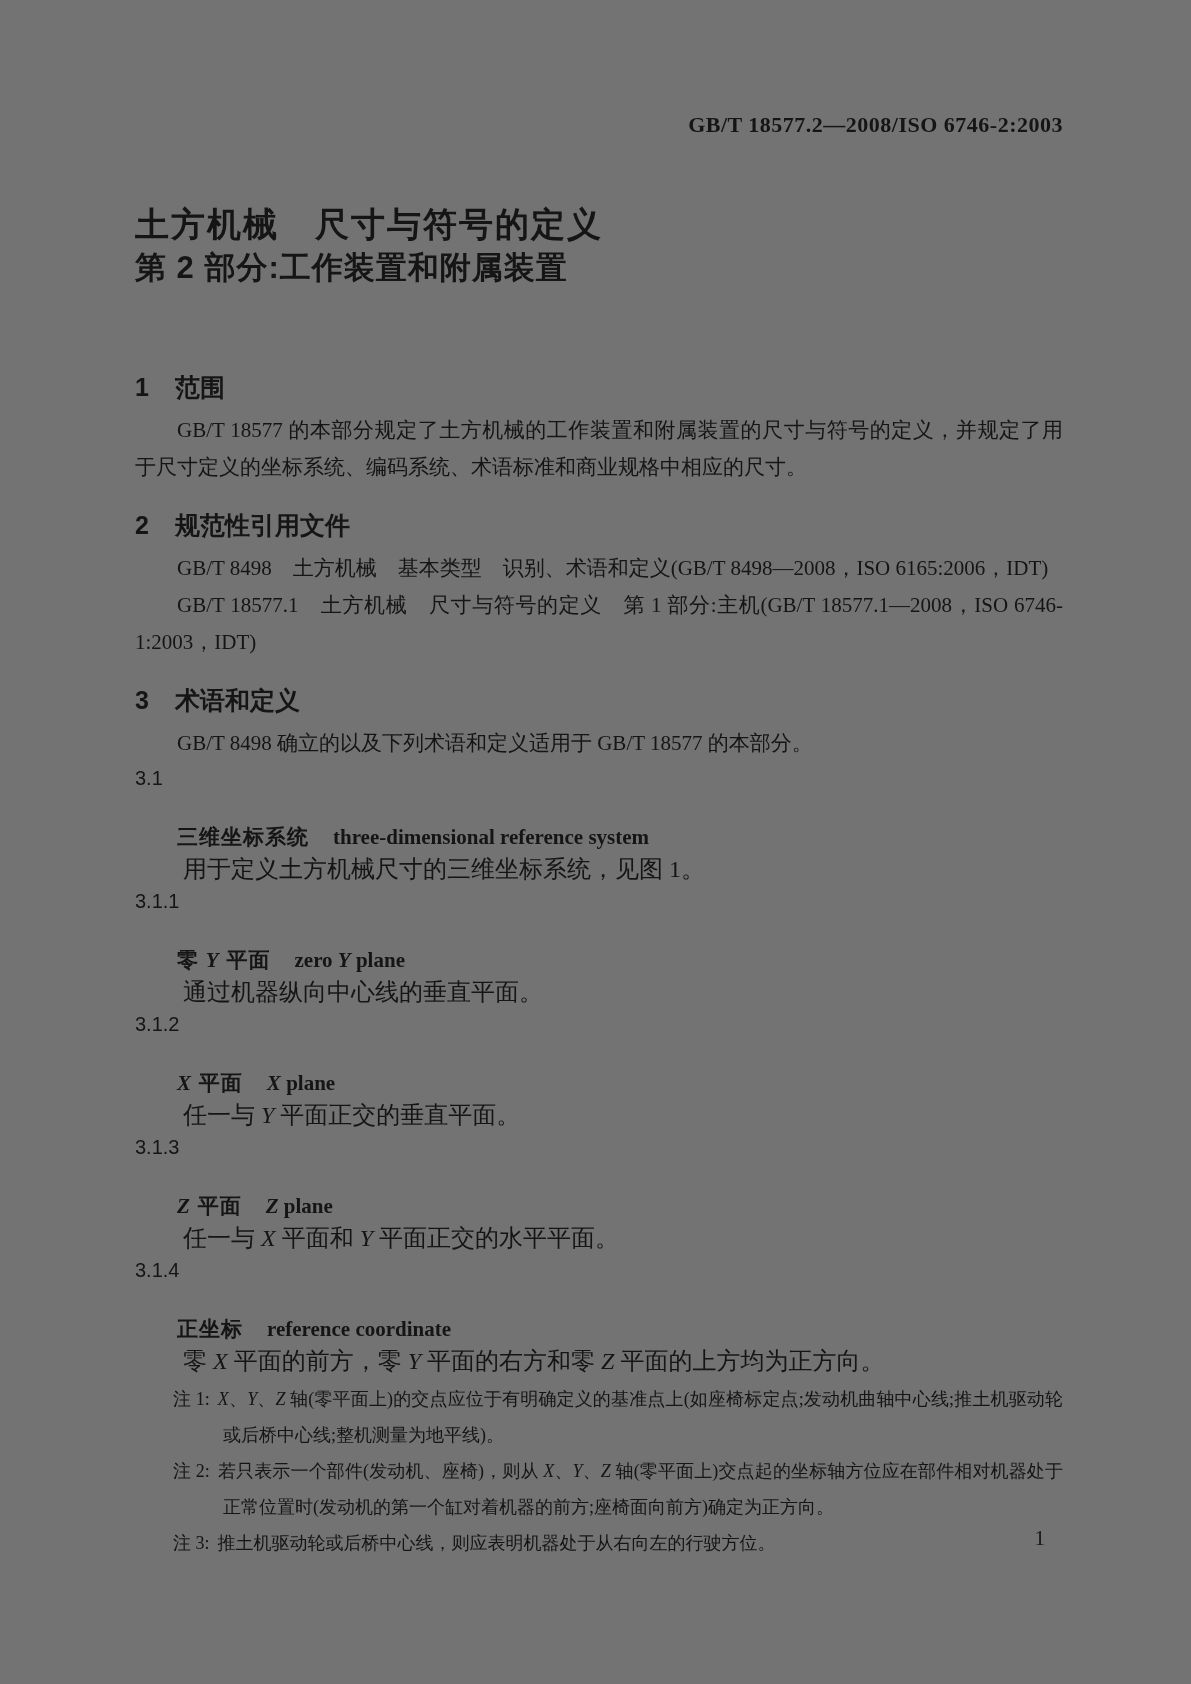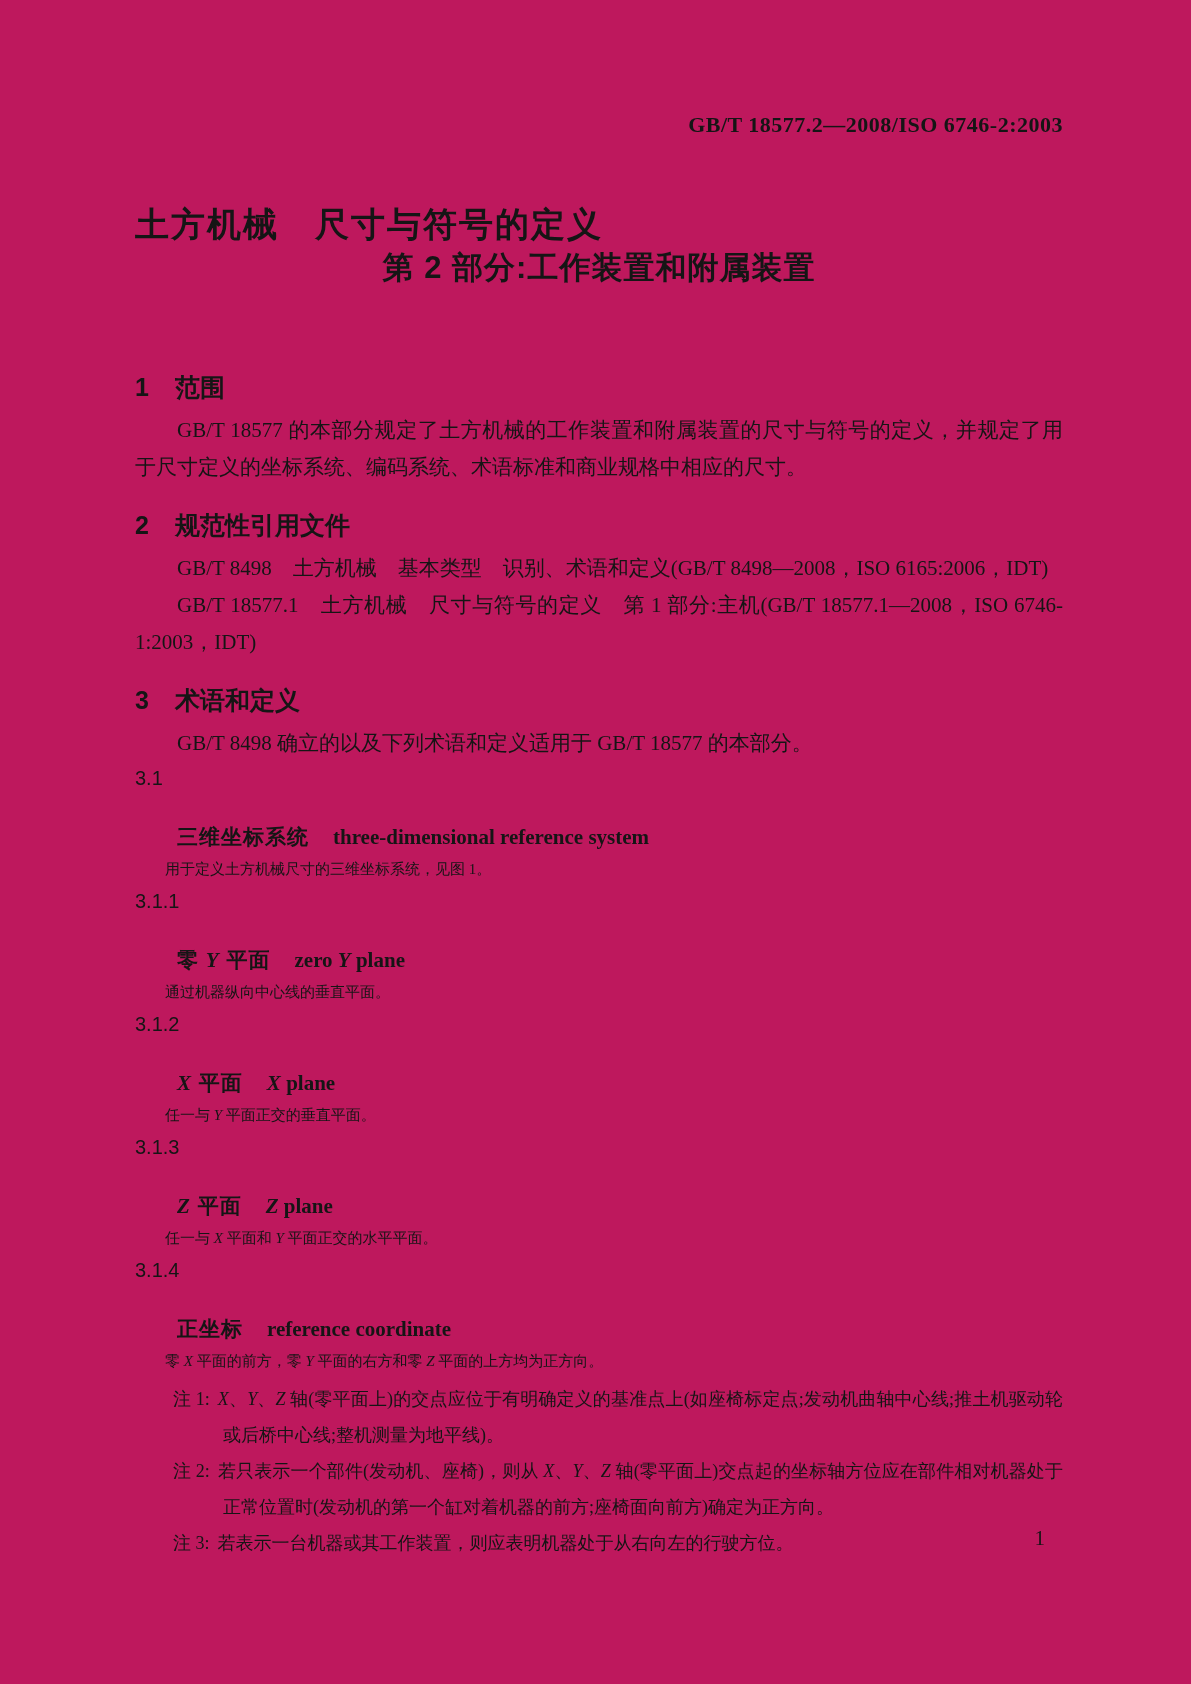--- a/index.html
+++ b/index.html
@@ -1,19 +1,19 @@
 <!DOCTYPE html>
 <html lang="zh"><head>
 <meta charset="utf-8">
 <style>
   html,body{margin:0;padding:0;background:#ffffff;}
   .page{
     position:relative;
     width:1191px;height:1684px;
-    background:#be185d;
+    background:#737373;
     color:#151515;
     font-family:"Liberation Serif","DejaVu Serif",serif;
     overflow:hidden;
     margin:0 auto;
   }
   .content{
     padding:112px 128px 0 135px; 
   }
   
   .doc-code{
@@ -29,21 +29,21 @@
     margin:64px 0 0 0;
     text-align:left;
     font-family:"Liberation Sans","DejaVu Sans",sans-serif;
     font-weight:bold;
     font-size:34px;
     line-height:44px;
     letter-spacing:2px;
   }
   .doc-subtitle{
     margin:0;
-    text-align:center;
+    text-align:left;
     font-family:"Liberation Sans","DejaVu Sans",sans-serif;
     font-weight:bold;
     font-size:31px;
     line-height:44px;
     letter-spacing:1px;
   }
   
   .section{margin-top:24px;}
   .section:first-child{margin-top:82px;}
   .sec-h{
@@ -83,21 +83,21 @@
   .term-en{
     margin-left:24px;
     font-family:"Liberation Serif","DejaVu Serif",serif;
   }
   .term-zh i,.term-en i{
     font-family:"Liberation Serif","DejaVu Serif",serif;
     font-style:italic;
   }
   .def{
     margin:0;
-    font-size:15px;
+    font-size:24px;
     line-height:32px;
     text-indent:2em;
     text-align:justify;
   }
   i{font-style:italic;}
   
   .notes{margin-top:4px;}
   .note{
     font-size:18px;
     line-height:36px;
@@ -159,21 +159,21 @@
             <div class="term-line"><span class="term-zh"><i>Z</i> 平面</span><span class="term-en"><i>Z</i> plane</span></div>
             <div class="def">任一与 <i>X</i> 平面和 <i>Y</i> 平面正交的水平平面。</div>
           </div>
           <div class="clause">
             <div class="clause-num">3.1.4</div>
             <div class="term-line"><span class="term-zh">正坐标</span><span class="term-en">reference coordinate</span></div>
             <div class="def">零 <i>X</i> 平面的前方，零 <i>Y</i> 平面的右方和零 <i>Z</i> 平面的上方均为正方向。</div>
             <div class="notes">
               <div class="note"><span class="note-label">注 1:</span><span class="note-text"><i>X</i>、<i>Y</i>、<i>Z</i> 轴(零平面上)的交点应位于有明确定义的基准点上(如座椅标定点;发动机曲轴中心线;推土机驱动轮或后桥中心线;整机测量为地平线)。</span></div>
               <div class="note"><span class="note-label">注 2:</span><span class="note-text">若只表示一个部件(发动机、座椅)，则从 <i>X</i>、<i>Y</i>、<i>Z</i> 轴(零平面上)交点起的坐标轴方位应在部件相对机器处于正常位置时(发动机的第一个缸对着机器的前方;座椅面向前方)确定为正方向。</span></div>
-              <div class="note"><span class="note-label">注 3:</span><span class="note-text">若表示一台机器或其工作装置，则应表明机器处于从右向左的行驶方位。</span></div>
+              <div class="note"><span class="note-label">注 3:</span><span class="note-text">推土机驱动轮或后桥中心线，则应表明机器处于从右向左的行驶方位。</span></div>
             </div>
           </div>
         </section>
       </main>
   </div>
 
   <div class="page-number">1</div>
 </div>
 
 </body></html>

